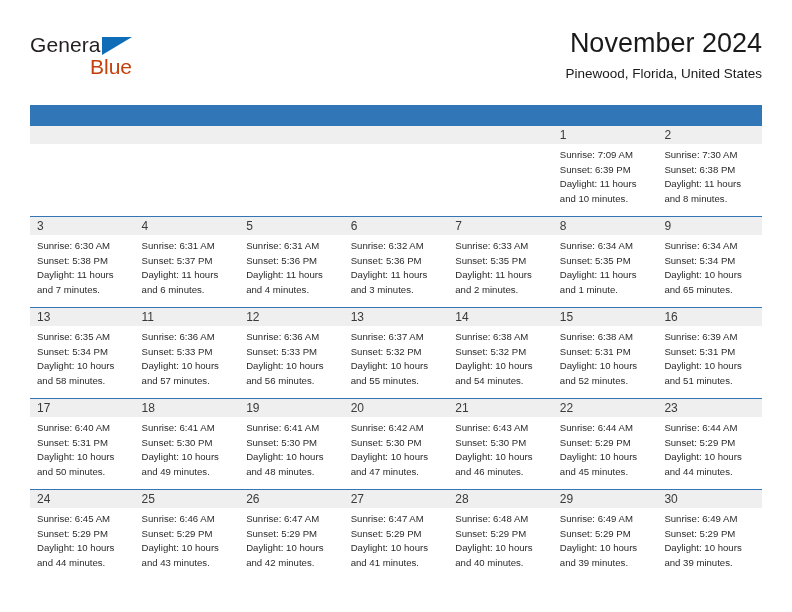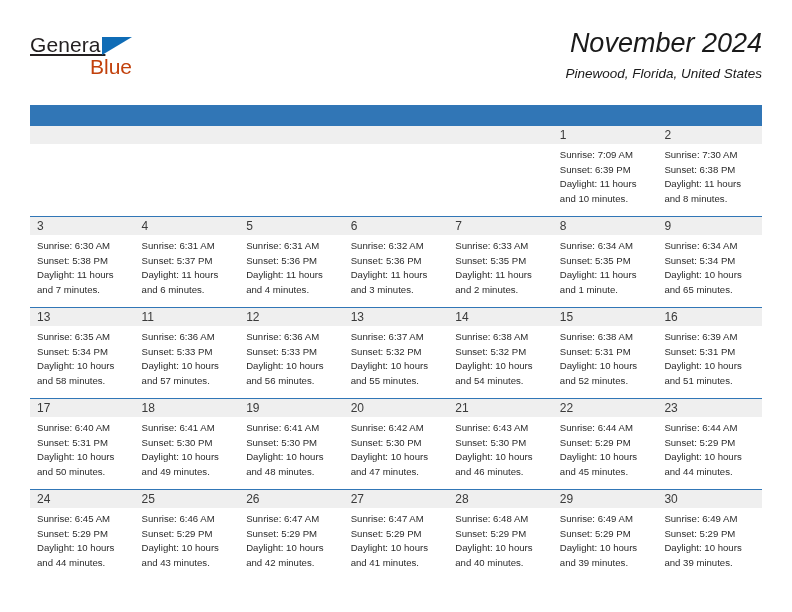--- a/index.html
+++ b/index.html
@@ -37,21 +37,20 @@
     height: 56px;
   }
   .logo-general {
     position: absolute;
     left: 0;
     top: 0;
     font-size: 21px;
     letter-spacing: 0.1px;
     color: #231f20;
     line-height: 1;
-    text-decoration: underline;
   }
   .logo-tri {
     position: absolute;
     left: 72px;
     top: 3px;
     width: 0;
     height: 0;
     border-left: 30px solid #0f6cb6;
     border-bottom: 18px solid transparent;
   }
@@ -62,21 +61,20 @@
     font-size: 21px;
     color: #c2410c;
     line-height: 1;
   }
 
   .titles {
     position: absolute;
     right: 0;
     top: 0;
     text-align: right;
-    font-style: italic;
   }
   .month-title {
     font-size: 27px;
     color: #1a1a1a;
     line-height: 1.12;
     white-space: nowrap;
     font-weight: normal;
     margin: 0;
   }
   .location {

